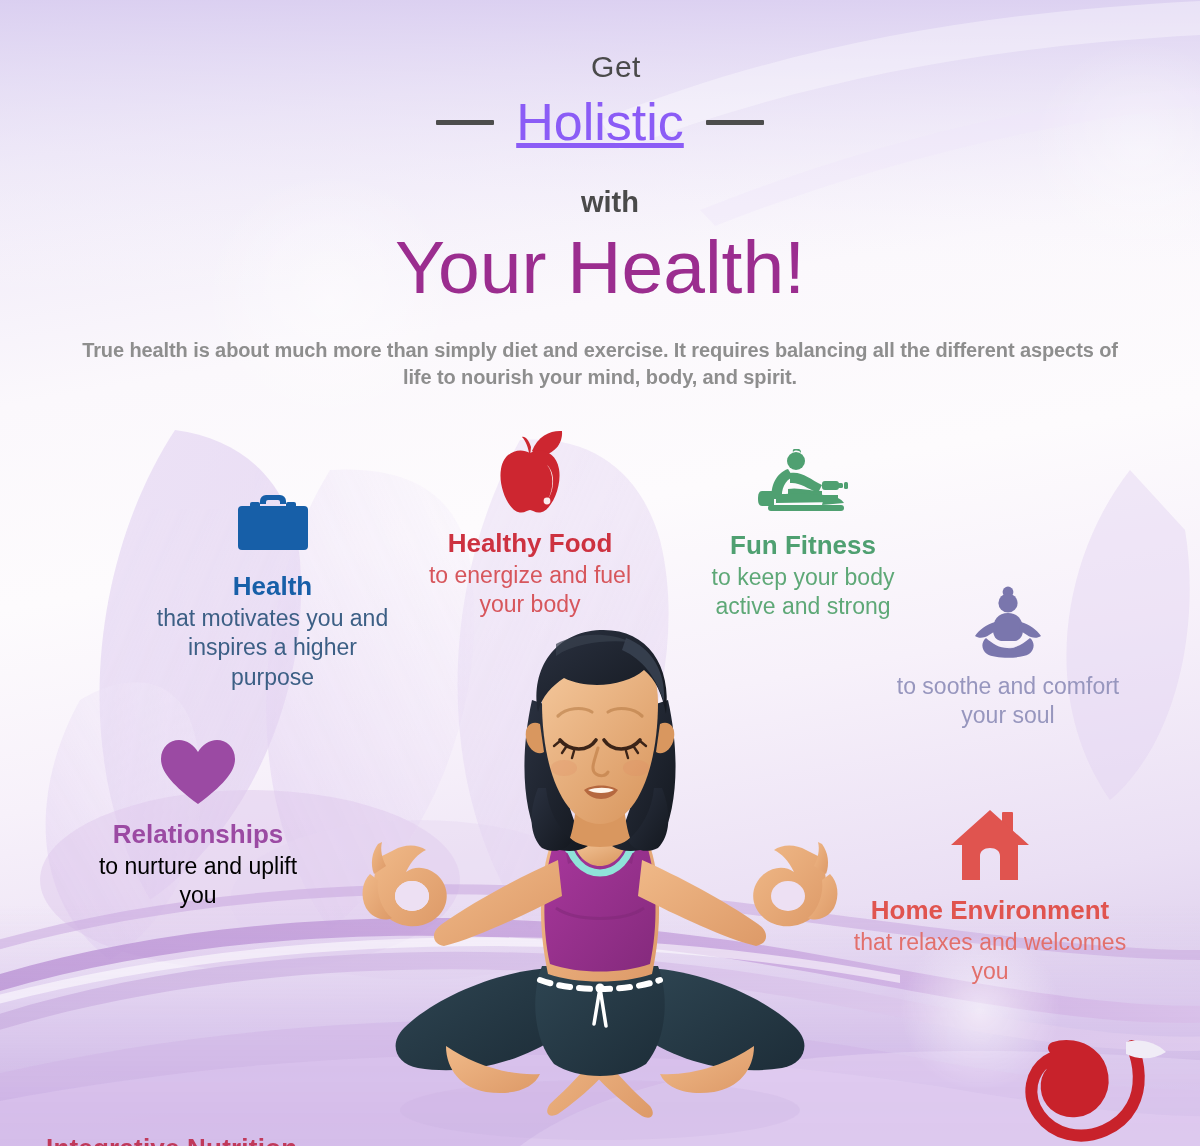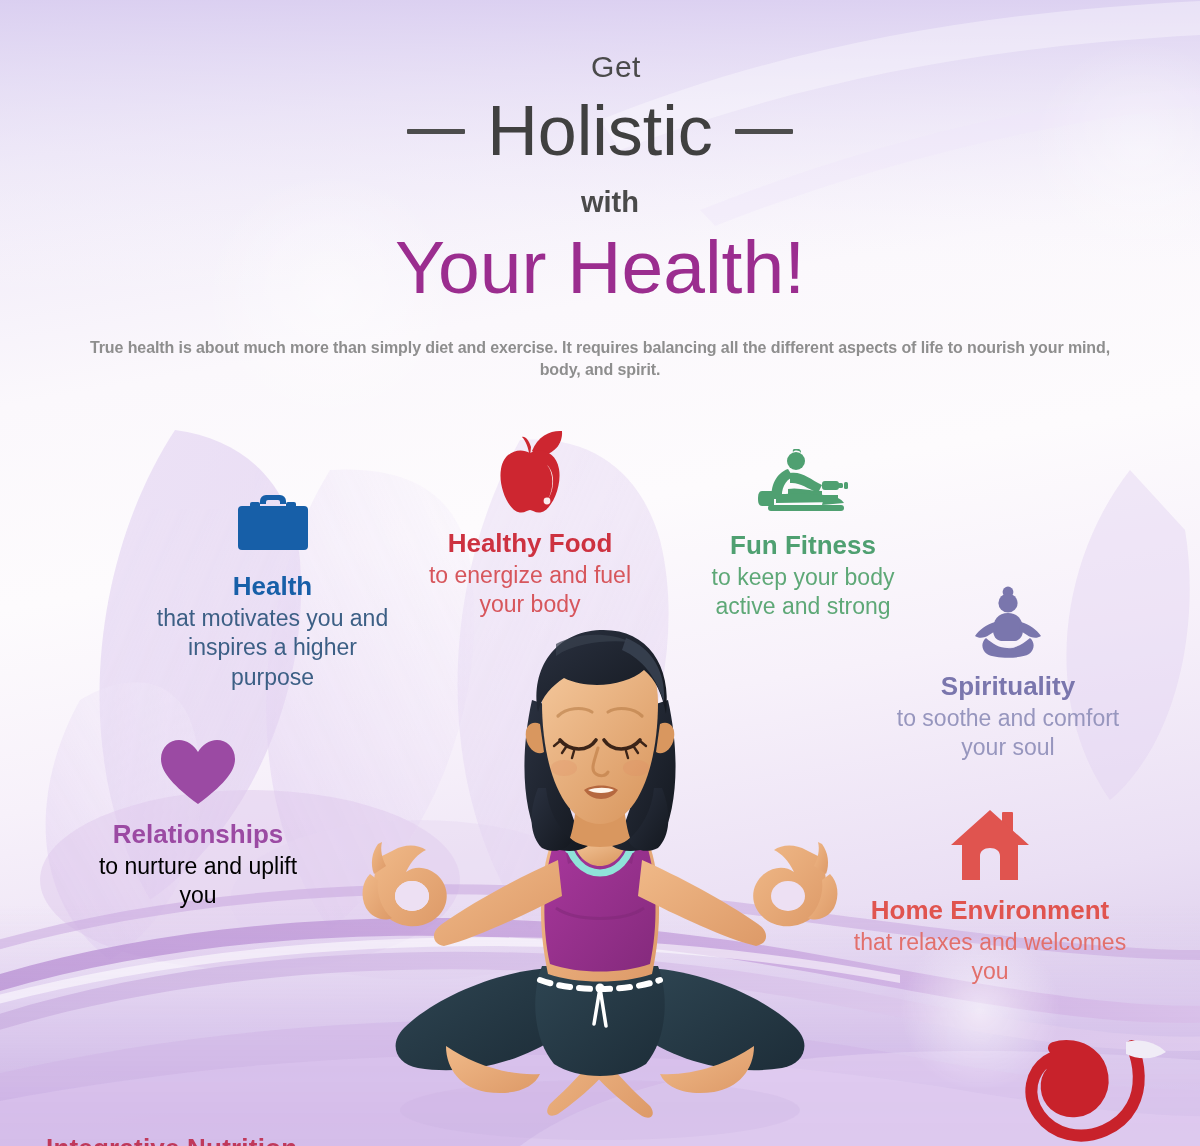--- a/index.html
+++ b/index.html
@@ -22,34 +22,34 @@
   .t-get {
     font-size:30px; font-weight:normal; color:#4a4a4a; letter-spacing:.5px;
     position:absolute; top:50px; left:16px; width:100%;
   }
   .holistic-row {
     position:absolute; top:96px; left:0; width:100%;
     display:flex; align-items:center; justify-content:center; gap:22px;
   }
   .dash { width:58px; height:5px; background:#4d4d4d; border-radius:1px; flex:0 0 auto; }
   .t-holistic {
-    font-size:70px; color:#404040; font-weight:300; letter-spacing:0px; line-height:1;
+    font-size:52px; color:#8b5cf6; font-weight:300; letter-spacing:0px; line-height:1;text-decoration:underline;
   }
   .t-with {
     font-size:29px; font-weight:bold; color:#4a4a4a;
     position:absolute; top:186px; left:0; width:100%;padding-left:20px;
   }
   .t-health {
     font-size:75px; font-weight:300; color:#9b2d8f; letter-spacing:0px;
     position:absolute; top:228px; left:0; width:100%; line-height:1.05;
   }
   .t-sub {
     position:absolute; top:337px; left:50%; transform:translateX(-50%);
     width:1060px; text-align:center;
-    font-size:16px; font-weight:bold; color:#8e8e8e; line-height:1.36;
+    font-size:20px; font-weight:bold; color:#8e8e8e; line-height:1.36;
     letter-spacing:-0.1px;
   }
 
   
   .item { position:absolute; text-align:center; }
   .item .icon { display:block; margin:0 auto 8px; }
   .item .ttl { font-weight:bold; line-height:1.15; }
   .item .desc { line-height:1.28; }
 
   #item-career  { left:155px; top:490px; width:235px; }
@@ -240,21 +240,20 @@
           <circle cx="35" cy="6" r="5.4"></circle>
           <circle cx="35" cy="17" r="9.6"></circle>
           <path d="M35 27 C25 27 20 34 20 44 C20 50 23 54 28 55 L42 55 C47 54 50 50 50 44 C50 34 45 27 35 27 Z"></path>
           <path d="M22 36 C14 38 6 44 2 50 C6 53 12 52 16 49 L24 44 Z"></path>
           <path d="M48 36 C56 38 64 44 68 50 C64 53 58 52 54 49 L46 44 Z"></path>
           <path d="M13 52 C8 56 8 64 14 68 C22 73 48 73 56 68 C62 64 62 56 57 52 C50 58 44 62 35 62 C26 62 20 58 13 52 Z"></path>
           <path d="M28 56 C33 62 41 62 46 58 C42 64 31 64 28 56 Z" fill="#efeaf7" opacity="0.75"></path>
         </g>
       </svg>
     </span>
-    <div class="ttl">Spirituality</div>
     <div class="desc">to soothe and comfort your soul</div>
   </div>
 
   <div class="item" id="item-rel">
     <span class="icon">
       <svg width="78" height="70" viewBox="0 0 78 70" xmlns="http://www.w3.org/2000/svg">
         <path d="M39 66 C12 46 2 33 2 21 C2 9 11 2 20 2 C28 2 35 7 39 14 C43 7 50 2 58 2 C67 2 76 9 76 21 C76 33 66 46 39 66 Z" fill="#9b4aa3"></path>
       </svg>
     </span>
     <div class="ttl">Relationships</div>

